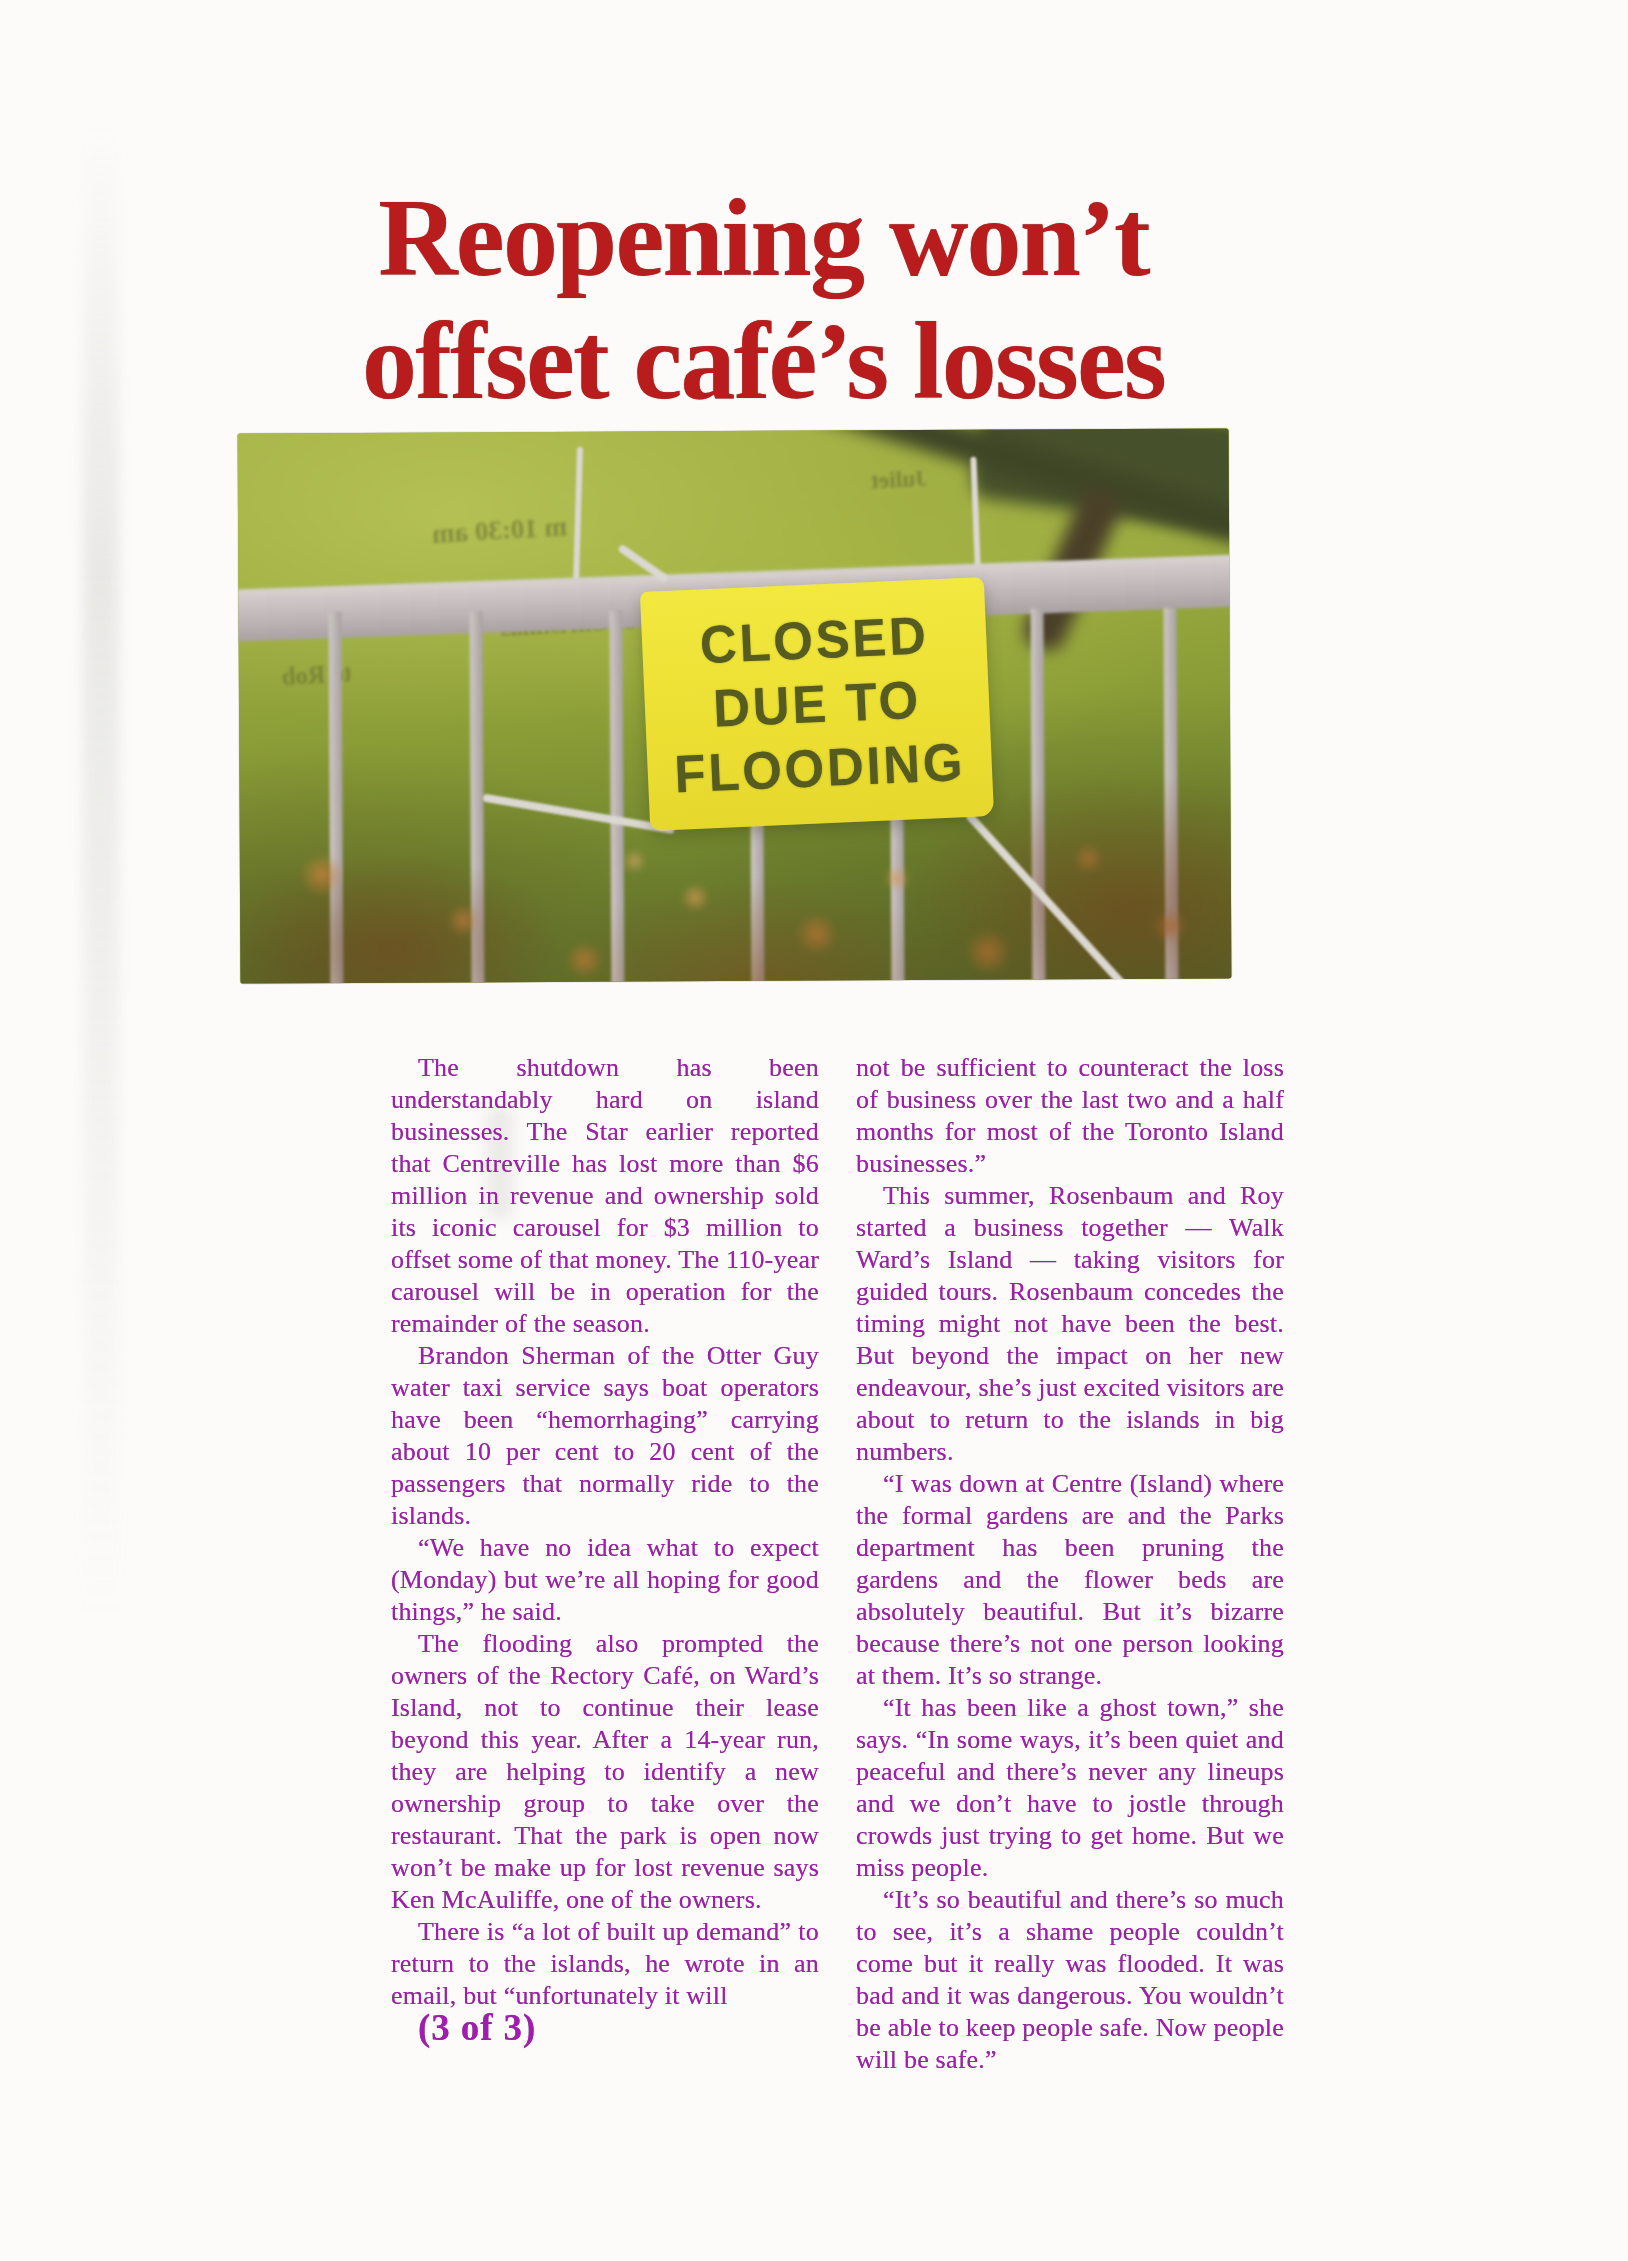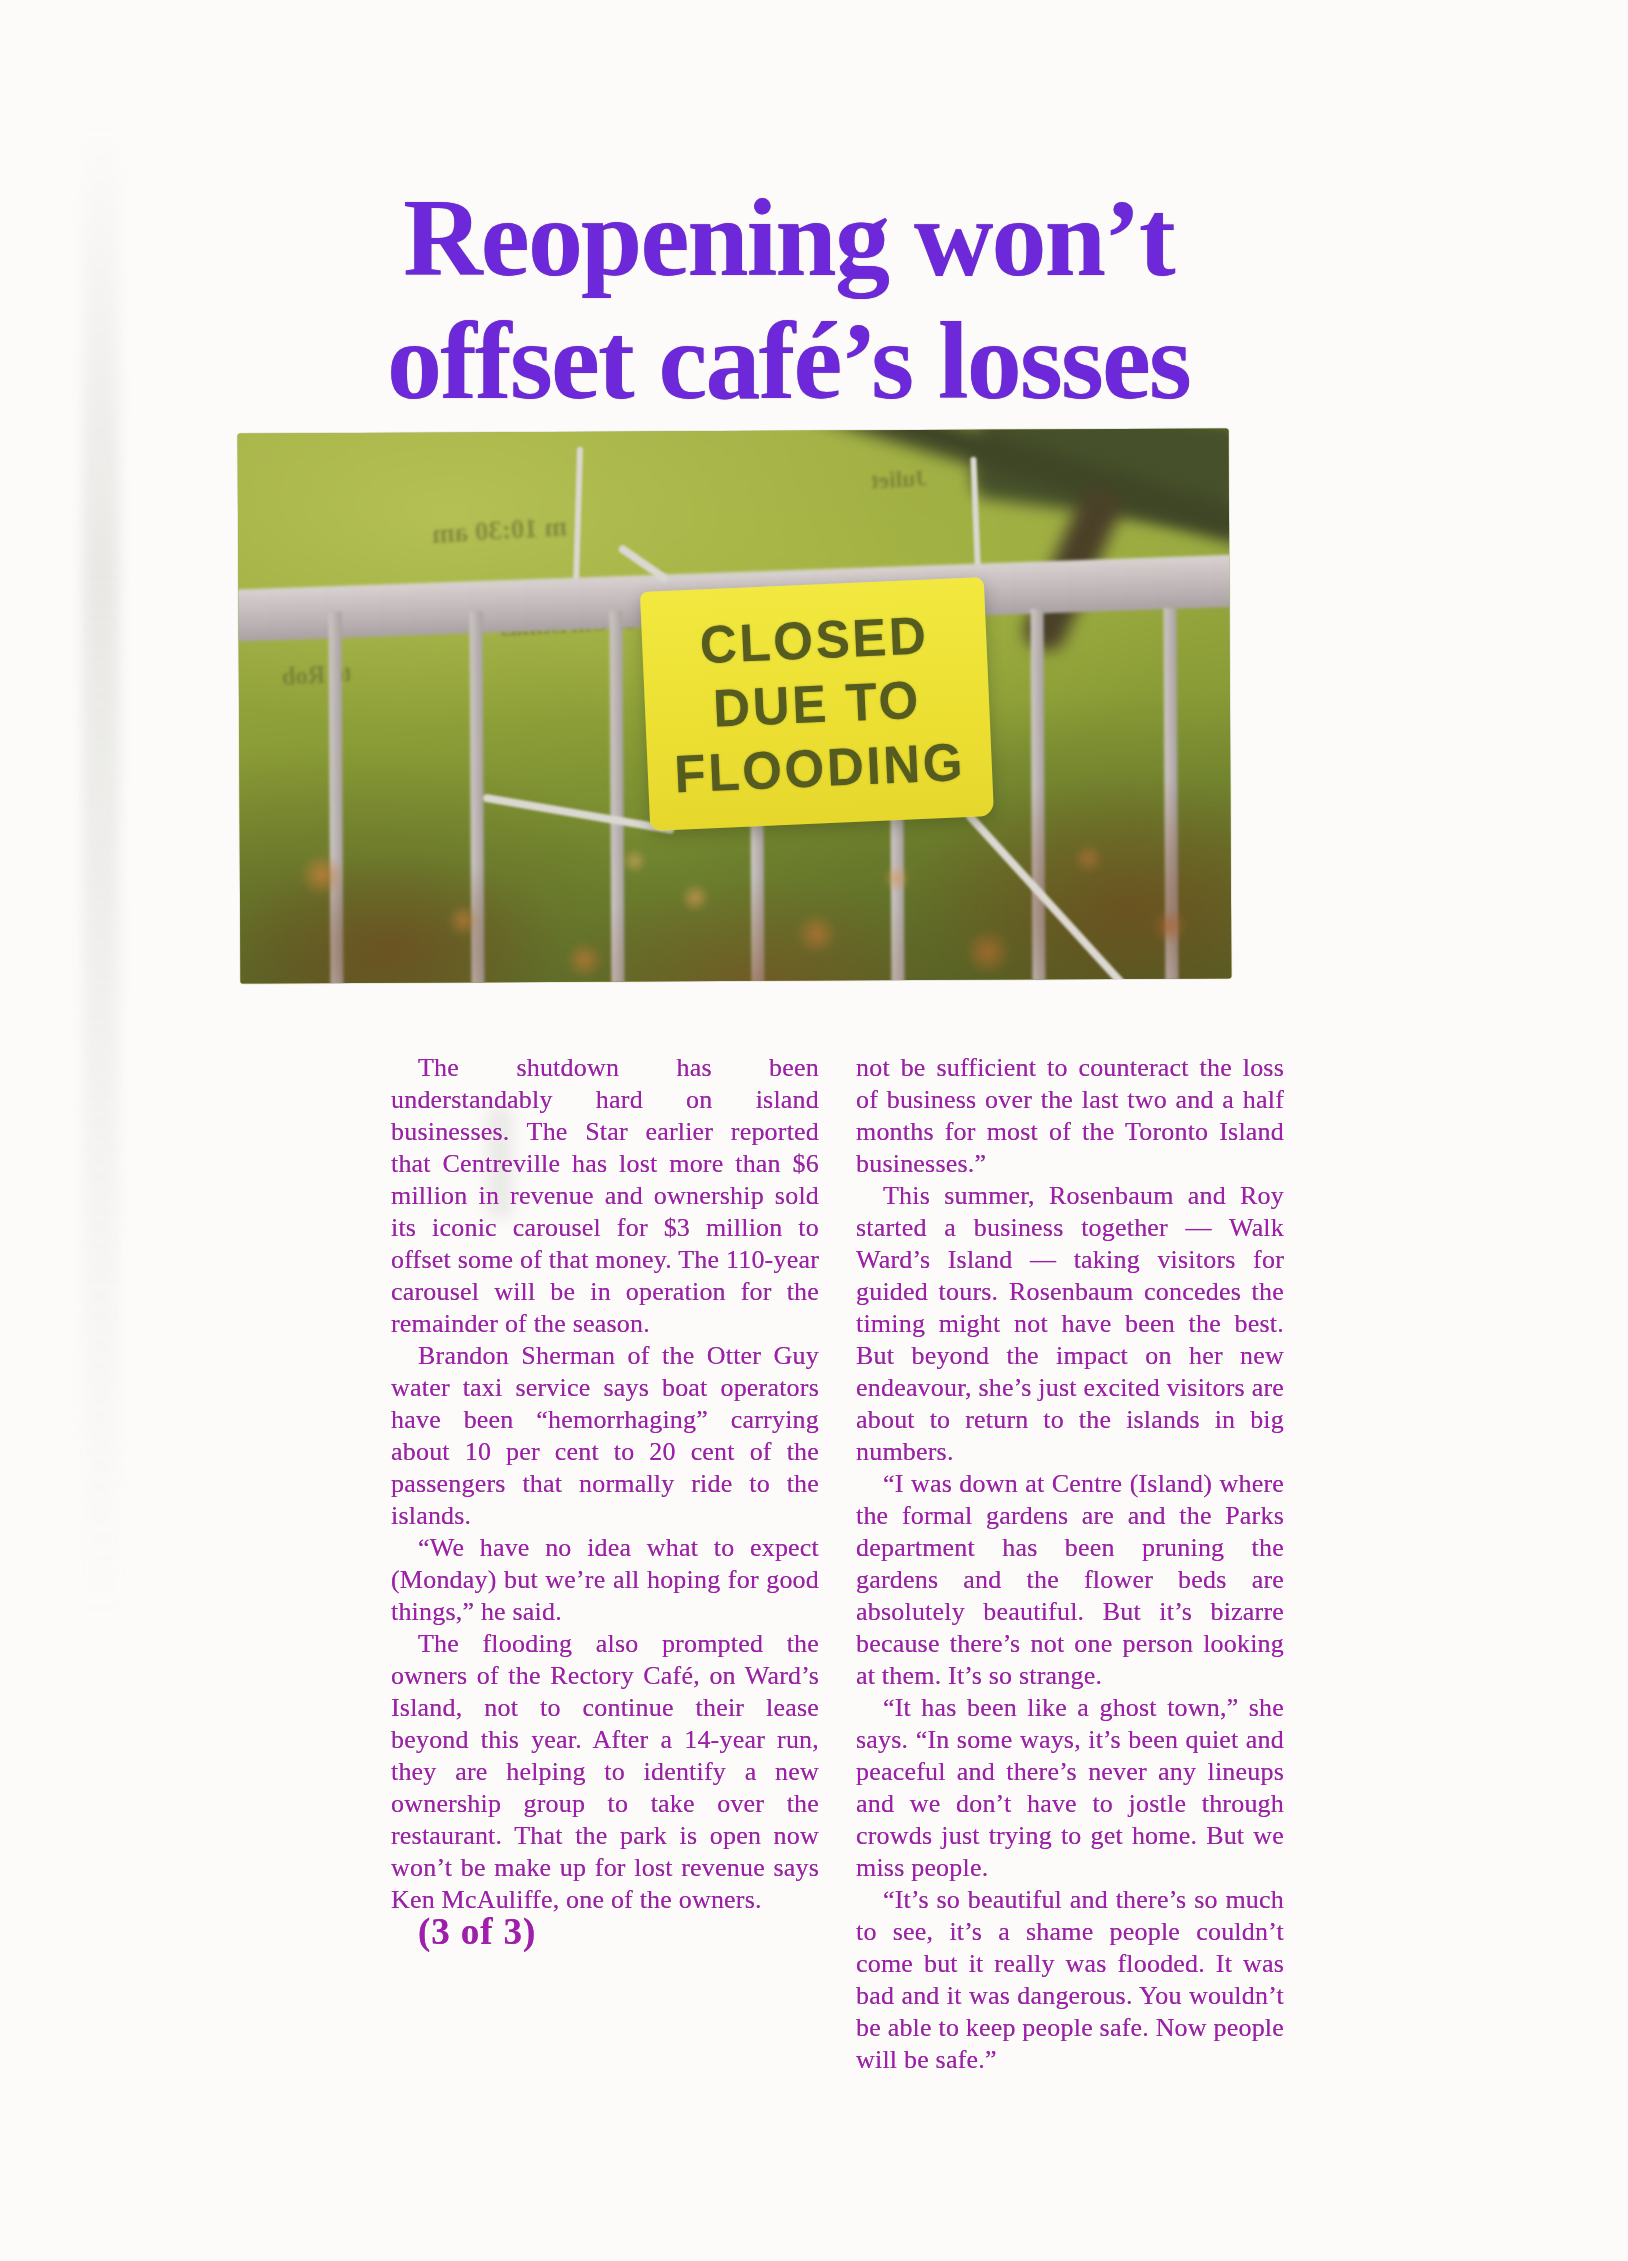--- a/index.html
+++ b/index.html
@@ -10,23 +10,23 @@
   }
   
   .scan-streak{position:absolute;left:83px;top:127px;width:36px;height:1493px;
     background:linear-gradient(180deg,rgba(185,183,180,0) 0%,rgba(185,183,180,.28) 30%,rgba(185,183,180,.10) 70%,rgba(185,183,180,0) 100%);
     filter:blur(6.3px);}
   .scan-smudge{position:absolute;left:488px;top:1108px;width:23.5px;height:109px;
     background:rgba(180,178,174,.25);filter:blur(7.2px);}
 
   
   .headline{
-    position:absolute;left:223px;top:177px;width:1131px;
+    position:absolute;left:198px;top:177px;width:1131px;
     text-align:center;font-weight:bold;font-size:110px;line-height:123px;
-    letter-spacing:-1.8px;color:#6d28d9;text-shadow:0 0 0.9px rgba(20,20,20,.55);
+    letter-spacing:-1.8px;color:#b91c1c;text-shadow:0 0 0.9px rgba(20,20,20,.55);
   }
 
   
   .photo{
     position:absolute;left:239px;top:431px;width:991px;height:550px;
     overflow:hidden;transform:rotate(-0.3deg);
     background:#8ea03a;border-radius:2.7px;
     box-shadow:0 0 0 0.9px rgba(200,198,190,.4);
   }
   .grass{position:absolute;inset:-9px;filter:blur(1.8px);
@@ -143,20 +143,21 @@
       <div class="sign-line">DUE TO</div>
       <div class="sign-line">FLOODING</div>
     </div>
   </div>
 
   <div class="col col-left">
     <p>The shutdown has been understandably hard on island businesses. The Star earlier reported that Centreville has lost more than $6 million in revenue and ownership sold its iconic carousel for $3 million to offset some of that money. The 110-year carousel will be in operation for the remainder of the season.</p>
     <p>Brandon Sherman of the Otter Guy water taxi service says boat operators have been “hemorrhaging” carrying about 10 per cent to 20 cent of the passengers that normally ride to the islands.</p>
     <p>“We have no idea what to expect (Monday) but we’re all hoping for good things,” he said.</p>
     <p>The flooding also prompted the owners of the Rectory Café, on Ward’s Island, not to continue their lease beyond this year. After a 14-year run, they are helping to identify a new ownership group to take over the restaurant. That the park is open now won’t be make up for lost revenue says Ken McAuliffe, one of the owners.</p>
+    <p>There is “a lot of built up demand” to return to the islands, he wrote in an email, but “unfortunately it will</p>
     <p class="marker">(3 of 3)</p>
   </div>
 
   <div class="col col-right">
     <p class="noindent">not be sufficient to counteract the loss of business over the last two and a half months for most of the Toronto Island businesses.”</p>
     <p>This summer, Rosenbaum and Roy started a business together — Walk Ward’s Island — taking visitors for guided tours. Rosenbaum concedes the timing might not have been the best. But beyond the impact on her new endeavour, she’s just excited visitors are about to return to the islands in big numbers.</p>
     <p>“I was down at Centre (Island) where the formal gardens are and the Parks department has been pruning the gardens and the flower beds are absolutely beautiful. But it’s bizarre because there’s not one person looking at them. It’s so strange.</p>
     <p>“It has been like a ghost town,” she says. “In some ways, it’s been quiet and peaceful and there’s never any lineups and we don’t have to jostle through crowds just trying to get home. But we miss people.</p>
     <p>“It’s so beautiful and there’s so much to see, it’s a shame people couldn’t come but it really was flooded. It was bad and it was dangerous. You wouldn’t be able to keep people safe. Now people will be safe.”</p>
   </div>

